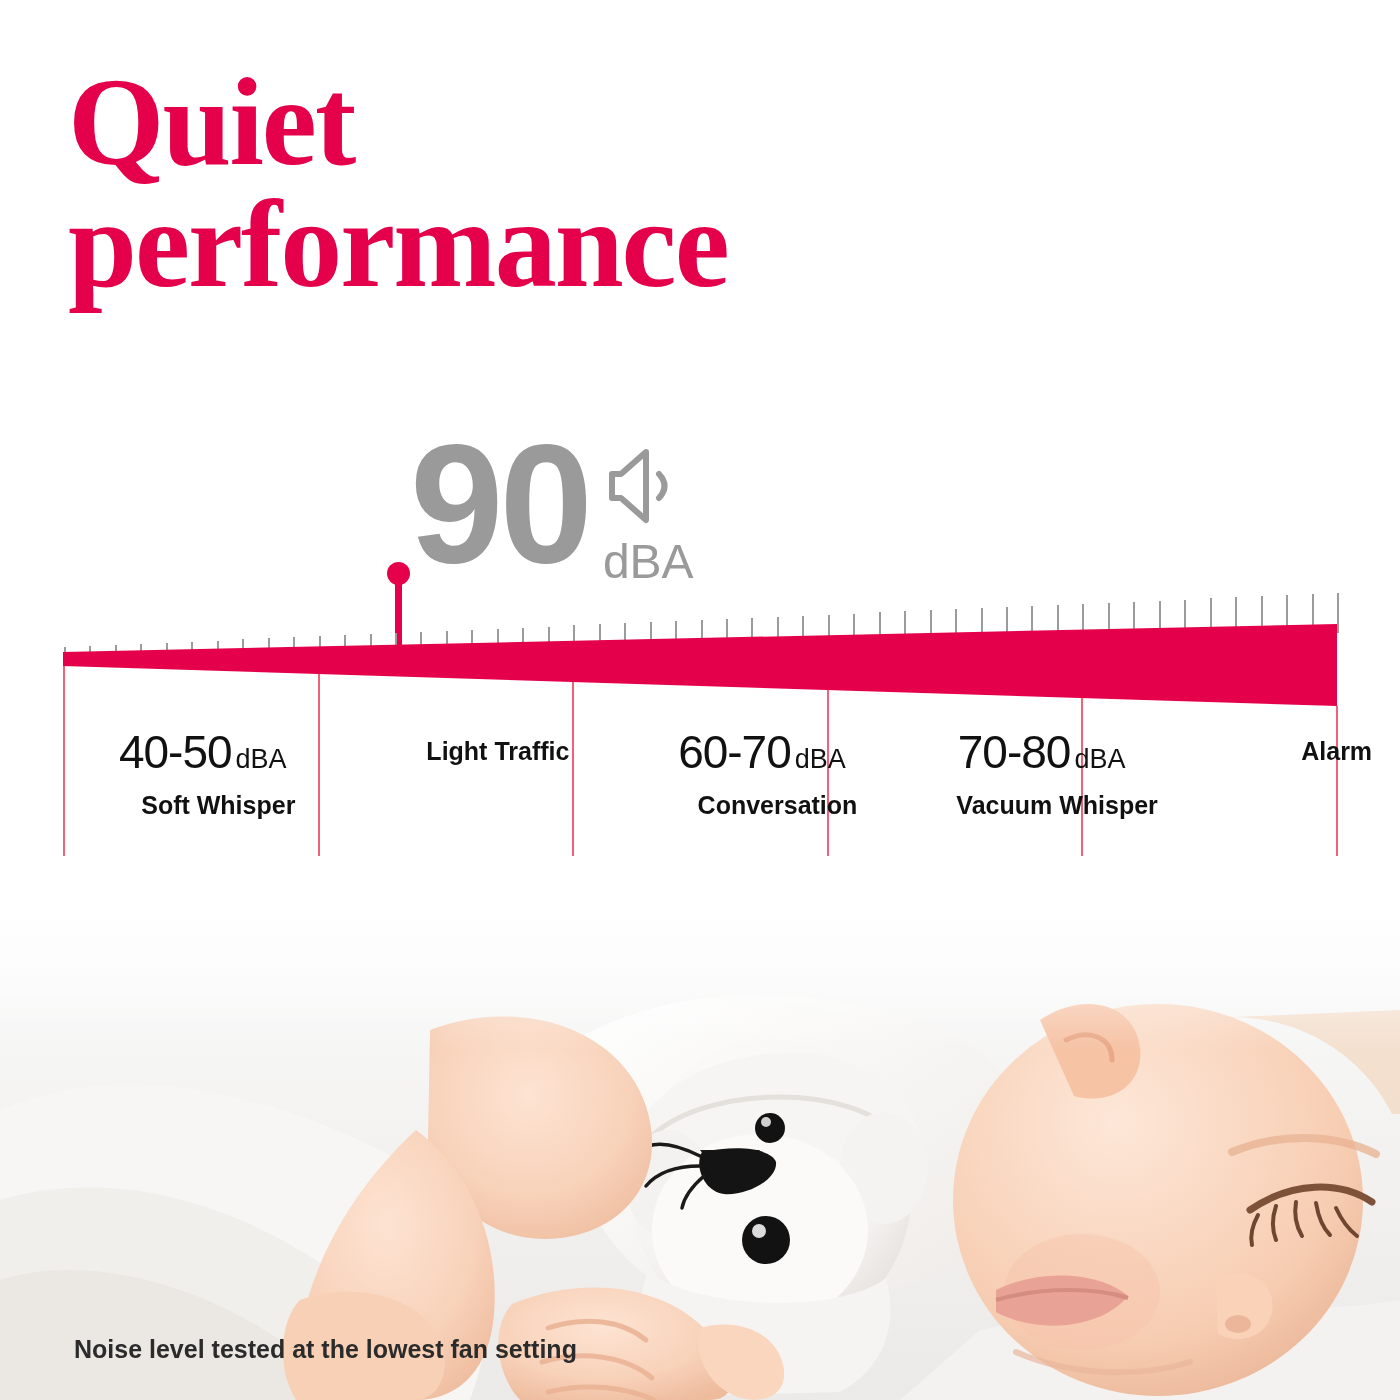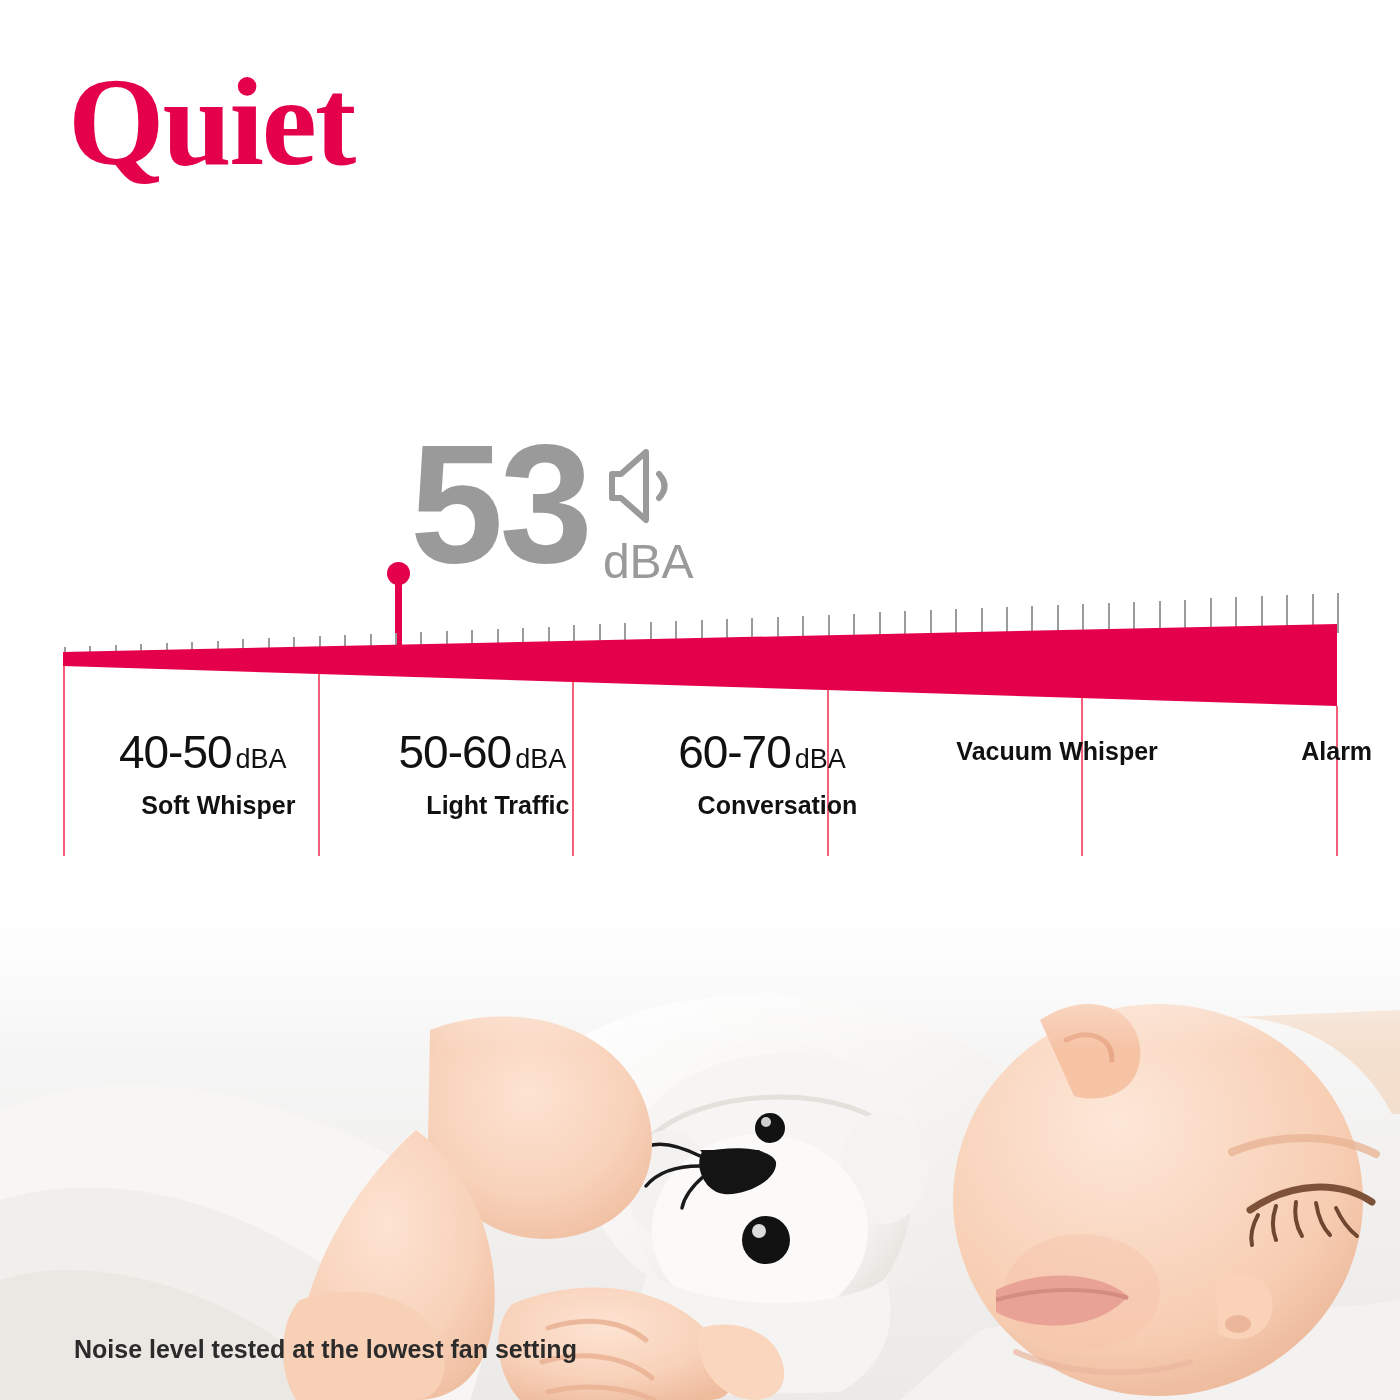--- a/index.html
+++ b/index.html
@@ -193,24 +193,25 @@
     white-space: nowrap;
   }
 </style>
 </head>
 <body>
 
 <div id="page">
 
   <div class="headline">
     <span class="line">Quiet</span>
+    <span class="line">performance</span>
   </div>
 
   <div class="readout">
-    <div class="readout-number">53</div>
+    <div class="readout-number">90</div>
     <div class="readout-right">
       <span class="speaker-icon">
         <svg width="84" height="84" viewBox="0 0 84 84">
           <path d="M40 6 L15 28 L6 28 L6 52 L15 52 L40 74 Z" fill="none" stroke="#9a9a9a" stroke-width="6" stroke-linejoin="round" stroke-linecap="round"></path>
           <path d="M53 28 Q64 40 53 52" fill="none" stroke="#9a9a9a" stroke-width="6" stroke-linecap="round"></path>
         </svg>
       </span>
       <span class="readout-unit">dBA</span>
     </div>
   </div>
@@ -289,28 +290,28 @@
         <div class="divider" style="left: 1336px; top: 106px; height: 150px;"></div>
       </div>
   </div>
 
   <div class="categories" id="categories">
       <div class="category">
         <div class="cat-range">40-50<span class="unit">dBA</span></div>
         <div class="cat-label">Soft Whisper</div>
       </div>
       <div class="category">
-        <div class="cat-range">50-60<span class="unit">dBA</span></div>
         <div class="cat-label">Light Traffic</div>
       </div>
       <div class="category">
         <div class="cat-range">60-70<span class="unit">dBA</span></div>
         <div class="cat-label">Conversation</div>
       </div>
       <div class="category">
+        <div class="cat-range">70-80<span class="unit">dBA</span></div>
         <div class="cat-label">Vacuum Whisper</div>
       </div>
       <div class="category">
         <div class="cat-label">Alarm</div>
       </div>
     </div>
 
   <div class="photo">
     <svg class="photo-svg" width="1400" height="500" viewBox="0 0 1400 500">
       <defs>

